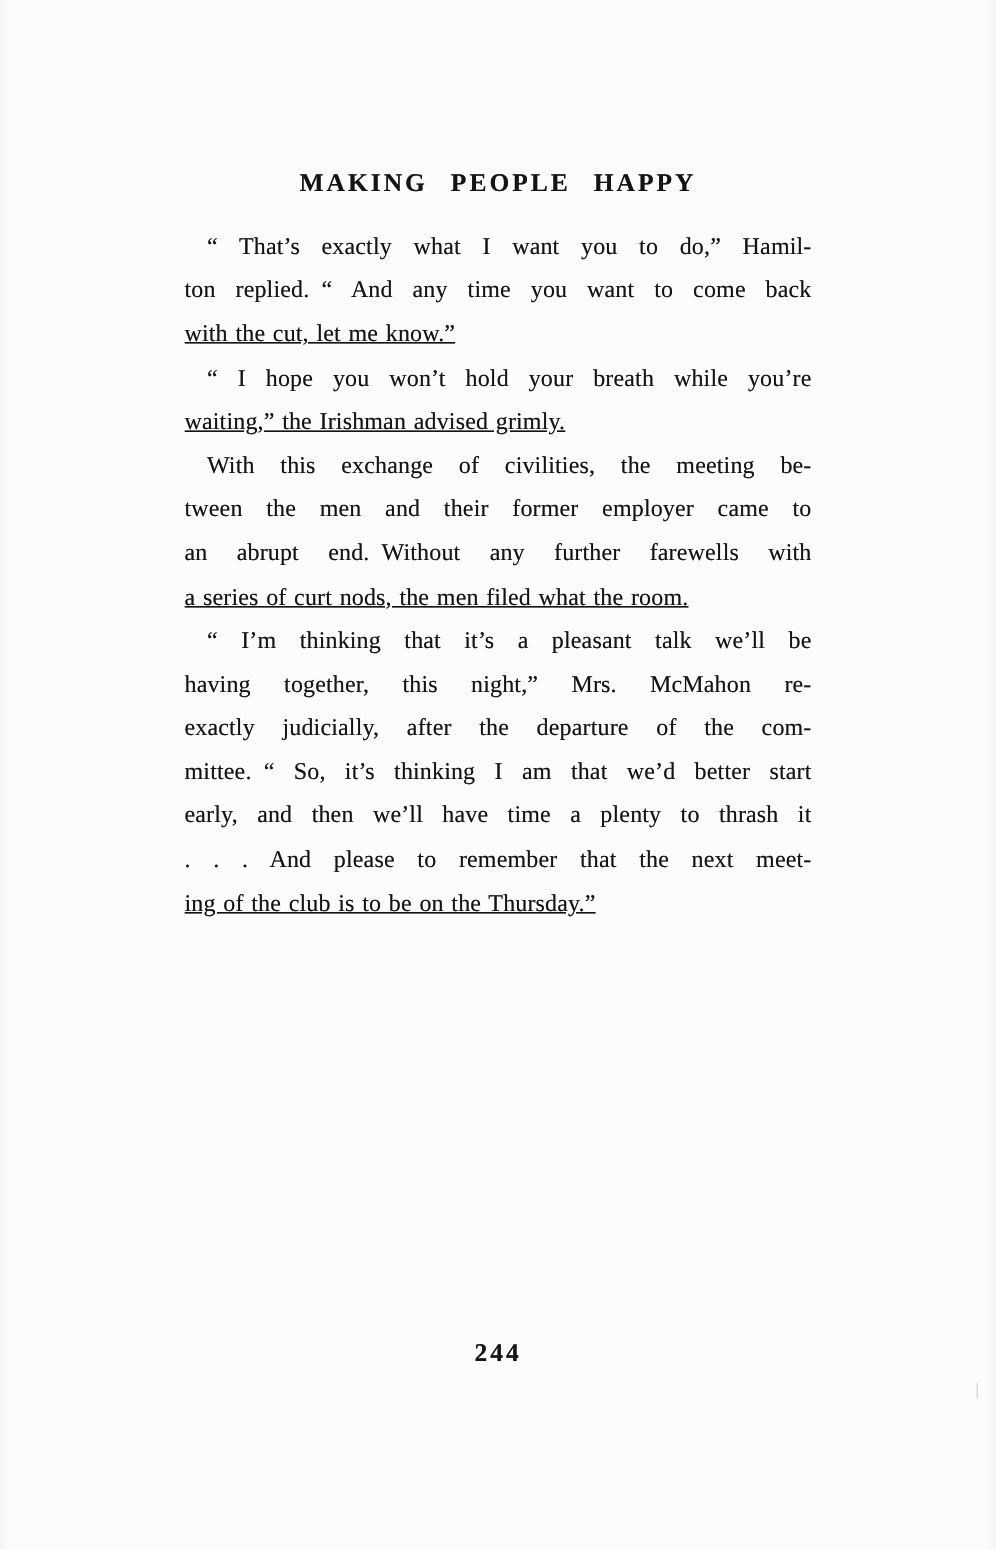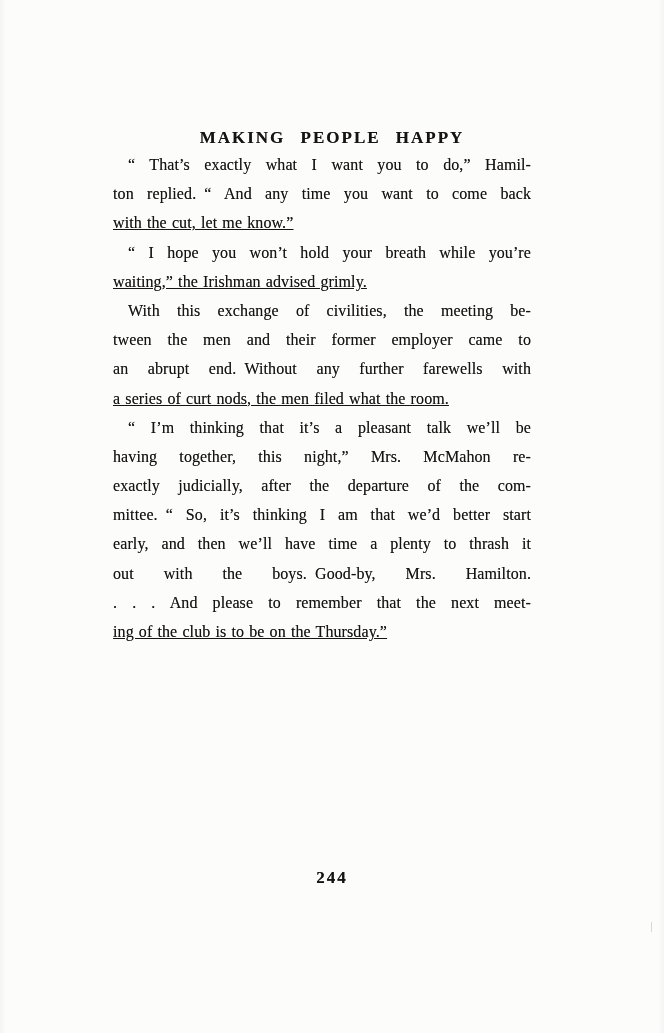--- a/index.html
+++ b/index.html
@@ -20,34 +20,34 @@
     left: 0; top: 0;
     width: 664px;
     height: 1033px;
     background:
       linear-gradient(90deg, rgba(0,0,0,0.03) 0, rgba(0,0,0,0) 6px),
       linear-gradient(270deg, rgba(0,0,0,0.03) 0, rgba(0,0,0,0) 6px),
       #fcfcfb;
   }
   .running-header {
     position: absolute;
-    top: 128px;
+    top: 112px;
     left: 123px;
     width: 418px;
     text-align: center;
     font-size: 17px;
     font-weight: bold;
     letter-spacing: 2px;
     word-spacing: 9px;
     text-shadow: 0 0 0.4px rgba(0,0,0,0.55);
   }
   .page-body {
     position: absolute;
     top: 150px;
-    left: 113px;
+    left: 123px;
     width: 418px;
   }
   .para {
     margin: 0;
     padding: 0;
   }
   .line {
     font-size: 16px;
     line-height: 29.2px;
     height: 29.2px;
@@ -64,21 +64,21 @@
     text-align: left;
     text-align-last: left;
     text-decoration: underline;
     -moz-text-align-last: left;
   }
   .line.first {
     text-indent: 15px;
   }
   .folio {
     position: absolute;
-    top: 868px;
+    top: 892px;
     left: 123px;
     width: 418px;
     text-align: center;
     font-size: 17px;
     font-weight: bold;
     letter-spacing: 2px;
     text-shadow: 0 0 0.4px rgba(0,0,0,0.55);
   }
   .scan-artifact {
     position: absolute;
@@ -110,21 +110,20 @@
         <div class="line">tween the men and their former employer came to</div>
         <div class="line">an abrupt end. Without any further farewells with</div>
         <div class="line last">a series of curt nods, the men filed what the room.</div>
       </div>
       <div class="para">
         <div class="line first">“ I’m thinking that it’s a pleasant talk we’ll be</div>
         <div class="line">having together, this night,” Mrs. McMahon re-</div>
         <div class="line">exactly judicially, after the departure of the com-</div>
         <div class="line">mittee. “ So, it’s thinking I am that we’d better start</div>
         <div class="line">early, and then we’ll have time a plenty to thrash it</div>
-        <div class="line">out with the boys. Good-by, Mrs. Hamilton.</div>
         <div class="line">. . . And please to remember that the next meet-</div>
         <div class="line last">ing of the club is to be on the Thursday.”</div>
       </div>
     </div>
 
   <div class="folio">244</div>
 
   <div class="scan-artifact"></div>
 </div>
 

